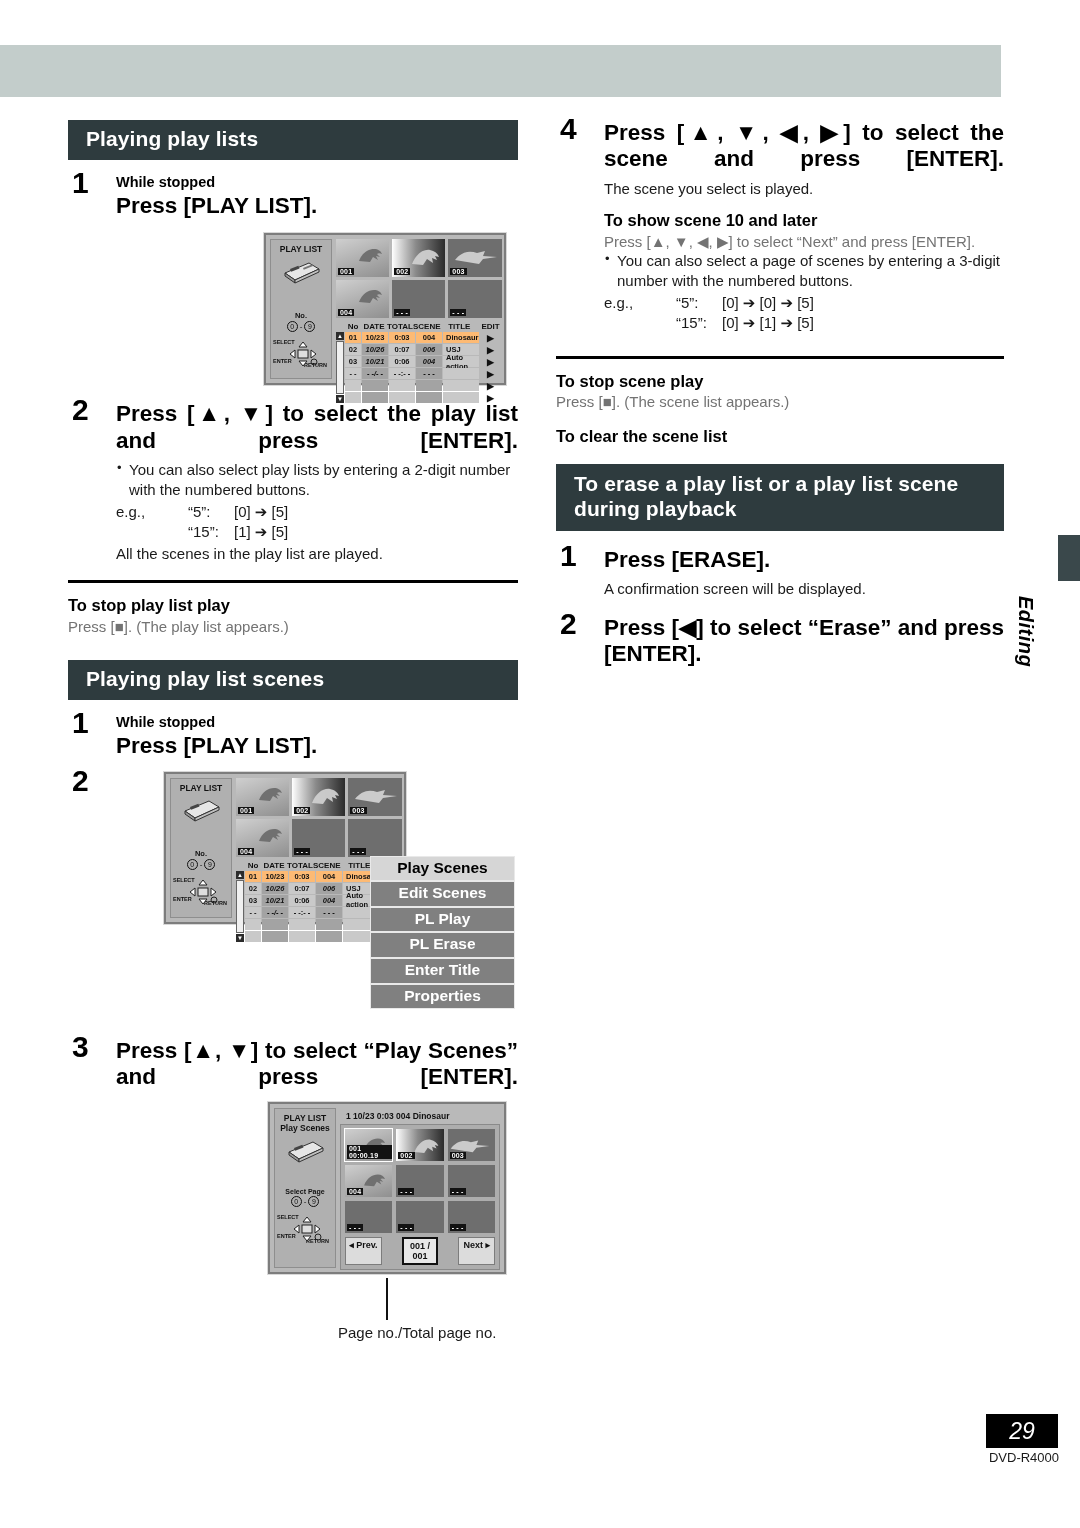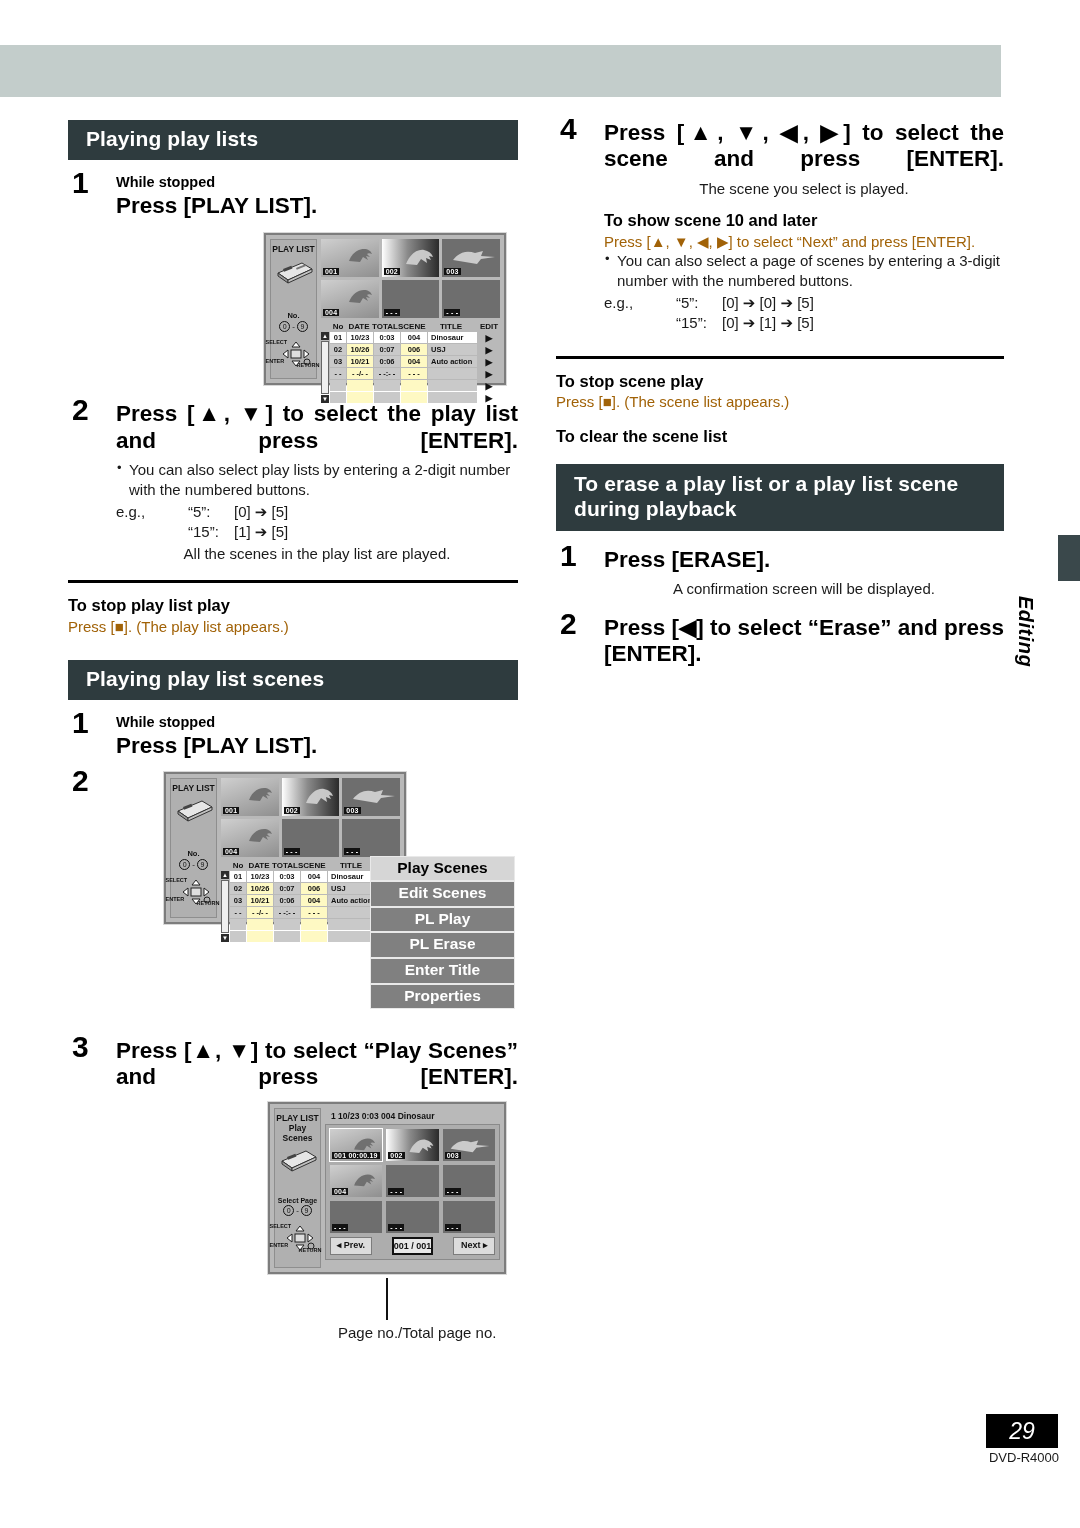--- a/index.html
+++ b/index.html
@@ -38,31 +38,31 @@
   }
   .step-pre{ font-size:14.5px; font-weight:bold; margin:0 0 2px 0; line-height:1.2;}
   .step-title{
     font-size:22.5px; font-weight:bold; line-height:1.17;
     text-align:justify; text-align-last:justify;
     margin:0;
   }
   .step-title.nojust{ text-align:left; text-align-last:left; }
 
   
-  .body-txt{ font-size:15px; color:#1a1a1a; line-height:1.3; margin:6px 0 0 0;text-align:center;}
+  .body-txt{ font-size:15px; color:#1a1a1a; line-height:1.3; margin:6px 0 0 0;}
   .bullet{ position:relative; padding-left:13px; font-size:15px; line-height:1.32; color:#1a1a1a;}
   .bullet:before{ content:"\2022"; position:absolute; left:1px; top:-1px; font-size:13px;}
   .eg-row{ font-size:15px; color:#1a1a1a; line-height:1.36; display:flex; }
   .eg-lbl{ width:72px; flex:none; }
   .eg-q{ width:46px; flex:none; text-align:left;}
 
   .rule{ border:none; border-top:3px solid #000; margin:16px 0 12px 0; }
 
   .sub-h{ font-size:16.5px; font-weight:bold; margin:0; line-height:1.25;}
-  .sub-p{ font-size:15px; color:#a16207; margin:1px 0 0 0; line-height:1.3;}
+  .sub-p{ font-size:15px; color:#737373; margin:1px 0 0 0; line-height:1.3;}
 
   
   .edge-tab{
     position:absolute; left:1058px; top:535px; width:22px; height:46px;
     background:#3a484b;
   }
   .edge-label{
     position:absolute; left:1014px; top:596px;
     font-size:20px; font-weight:bold; font-style:italic;
     writing-mode:vertical-rl; text-orientation:mixed;
@@ -80,21 +80,21 @@
     text-align:center; font-size:13px; color:#1a1a1a;
   }
 
   
   .tv{
     position:relative; background:#b9b9b9;
     border:2px solid #7d7d7d; outline:1px solid #d8d8d8;
     display:flex; padding:4px;
   }
   .tv-side{
-    width:47px; flex:none; background:#b0b0b0; border:1px solid #8e8e8e;
+    width:62px; flex:none; background:#b0b0b0; border:1px solid #8e8e8e;
     display:flex; flex-direction:column; align-items:center;
     padding-top:5px; position:relative;
   }
   .tv-side-title{ font-size:8.5px; font-weight:bold; text-align:center; line-height:1.15; color:#111;}
   .deck{
     width:40px; height:24px; margin-top:4px; position:relative;
   }
   .deck svg{ display:block; }
   .side-num{ font-size:7.5px; font-weight:bold; margin-top:auto; color:#111; text-align:center;}
   .circ-row{ display:flex; align-items:center; gap:2px; font-size:8px; color:#111; margin-top:1px;}
@@ -113,23 +113,23 @@
     position:absolute; left:2px; bottom:2px; background:#121212; color:#fff;
     font-size:7px; font-weight:bold; padding:0 2px; letter-spacing:.2px;
   }
   .thumb .dino{ position:absolute; right:3px; top:5px; opacity:.95;}
 
   
   .tbl{ margin-top:4px; font-size:8px; color:#111; }
   .thead{ display:grid; grid-template-columns:16px 26px 26px 26px 1fr 22px; font-weight:bold; text-align:center; padding-left:9px;}
   .trow{ display:grid; grid-template-columns:16px 26px 26px 26px 1fr 22px; gap:1px; margin-top:1px; padding-left:9px; position:relative;}
   .cell{ background:#c9c9c9; height:11px; display:flex; align-items:center; justify-content:center; font-weight:bold; font-size:7.5px;}
-  .cell.alt{ background:#fef9c3; }
+  .cell.alt{ background:#a3a3a3;font-style:italic; }
   .cell.title{ justify-content:flex-start; padding-left:3px; font-weight:bold;}
-  .cell.sel{ background:#ffffff;}
+  .cell.sel{ background:#fdba74;}
   .cell.edit{ background:transparent; color:#111; font-size:9px;}
   .tbl-wrap{ position:relative; }
   .sb{ position:absolute; left:0; width:8px; background:#f0f0f0; border:1px solid #666;}
   .sb-arrow{ position:absolute; left:0; width:8px; height:8px; background:#2b2b2b; color:#fff; font-size:6px;
              display:flex; align-items:center; justify-content:center;}
 
   
   .menu{
     position:absolute; width:145px;
     font-size:15.5px; font-weight:bold; text-align:center;

